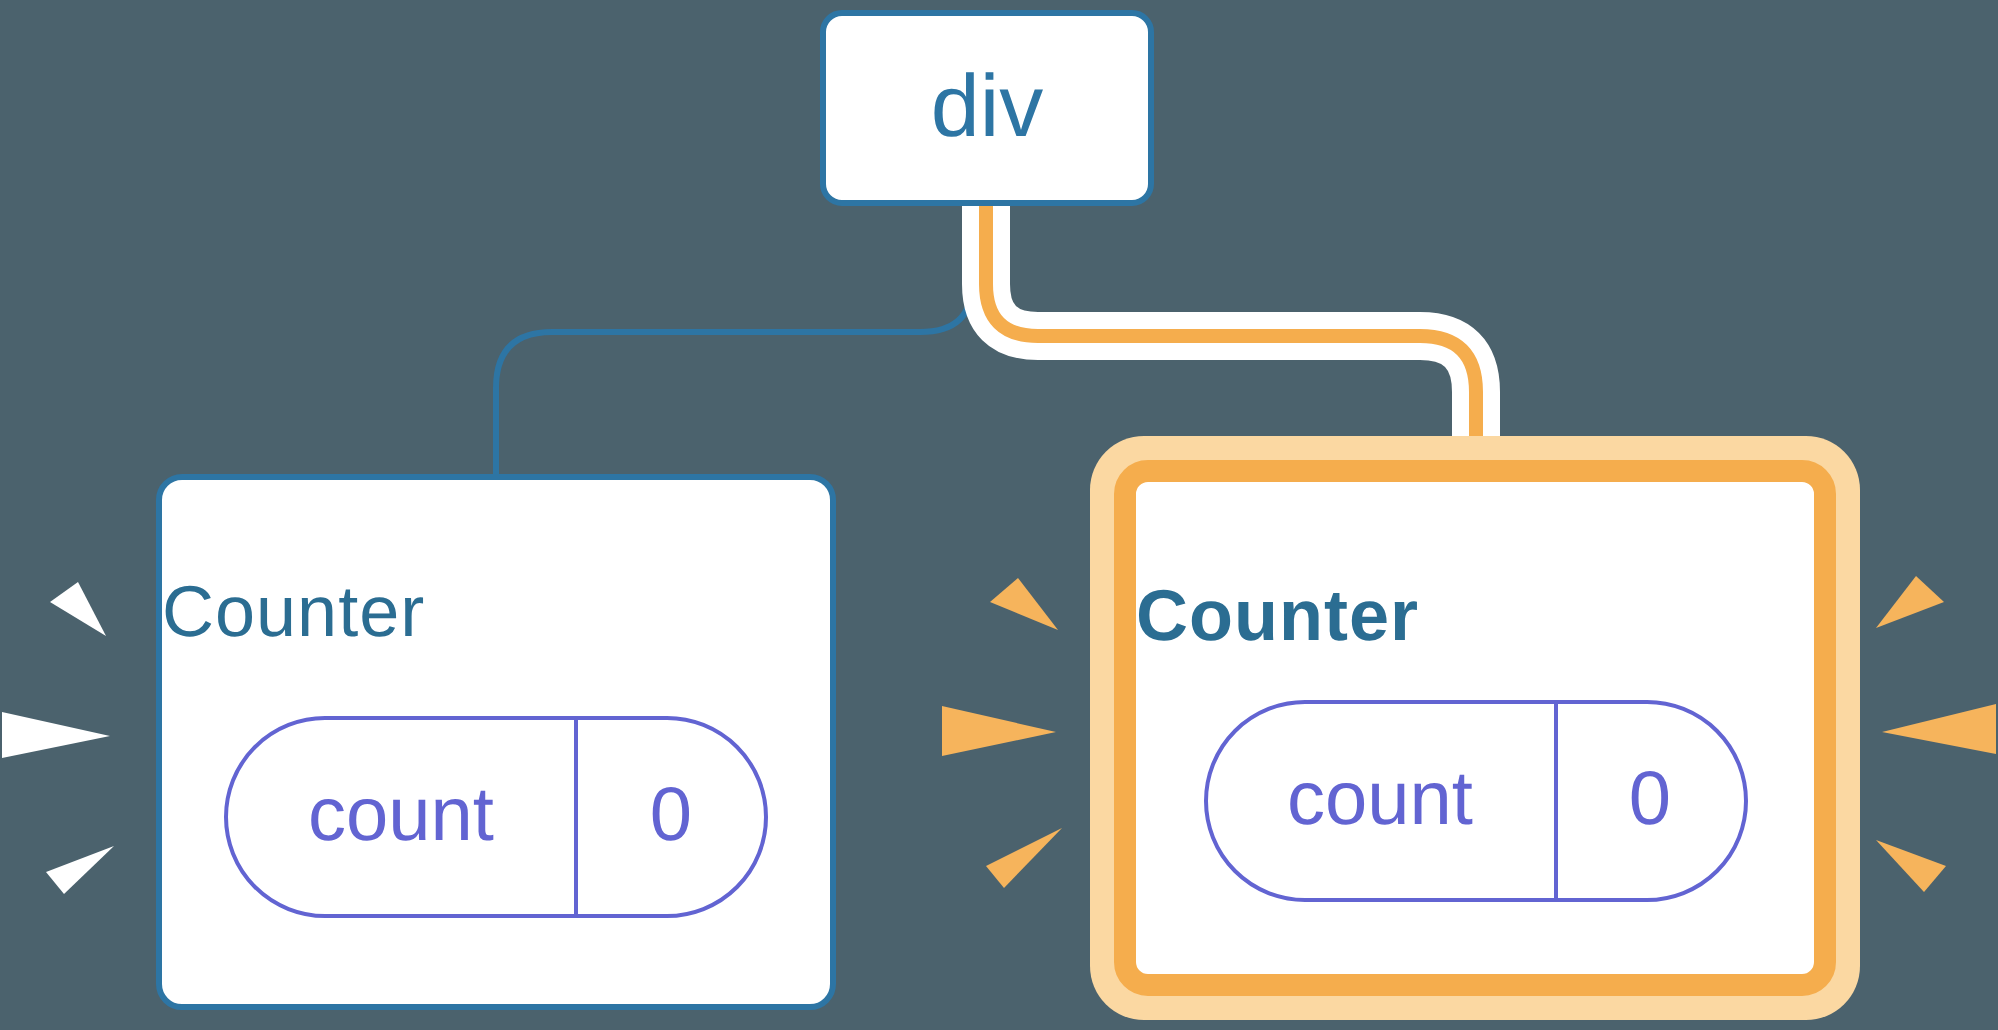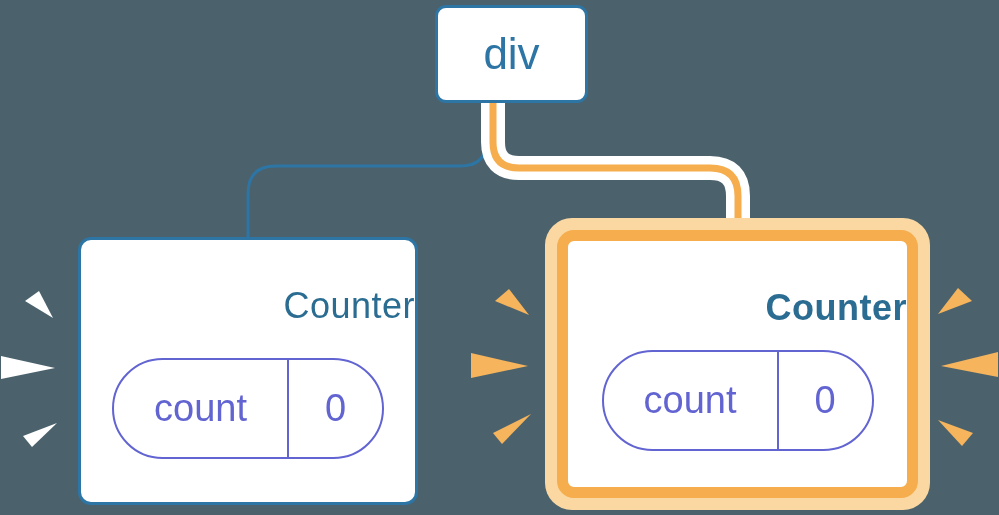--- a/index.html
+++ b/index.html
@@ -16,42 +16,41 @@
   .line-blue{fill:none;stroke:var(--blue);stroke-width:3;}
   .line-casing{fill:none;stroke:var(--white);stroke-width:24;}
   .line-orange{fill:none;stroke:var(--orange);stroke-width:7;}
 
   
   .spark-white{fill:var(--white);}
   .spark-orange{fill:var(--spark-orange);}
 
   
   .node-div{
-    position:absolute;left:410px;top:5px;width:153px;height:98px;
+    position:absolute;left:410px;top:5px;width:167px;height:98px;
     background:var(--white);
     border:3px solid var(--blue);
     border-radius:11px;
     box-sizing:border-box;
     display:flex;align-items:center;justify-content:center;
     color:var(--blue);
     font-size:44px;
-    margin-left:25px;
   }
 
   
   .card-left{
     position:absolute;left:78px;top:237px;width:340px;height:268px;
     background:var(--white);
     border:3px solid var(--blue);
     border-radius:13px;
     box-sizing:border-box;
   }
   .card-title{
     margin-top:45px;
-    text-align:right;
+    text-align:left;
     font-size:36px;
     font-weight:500;
     color:var(--title-blue);
     letter-spacing:0.5px;
   }
   .card-title.bold{font-weight:700;margin-top:46px;}
 
   
   .card-hl-outer{
     position:absolute;left:545px;top:218px;width:385px;height:292px;

